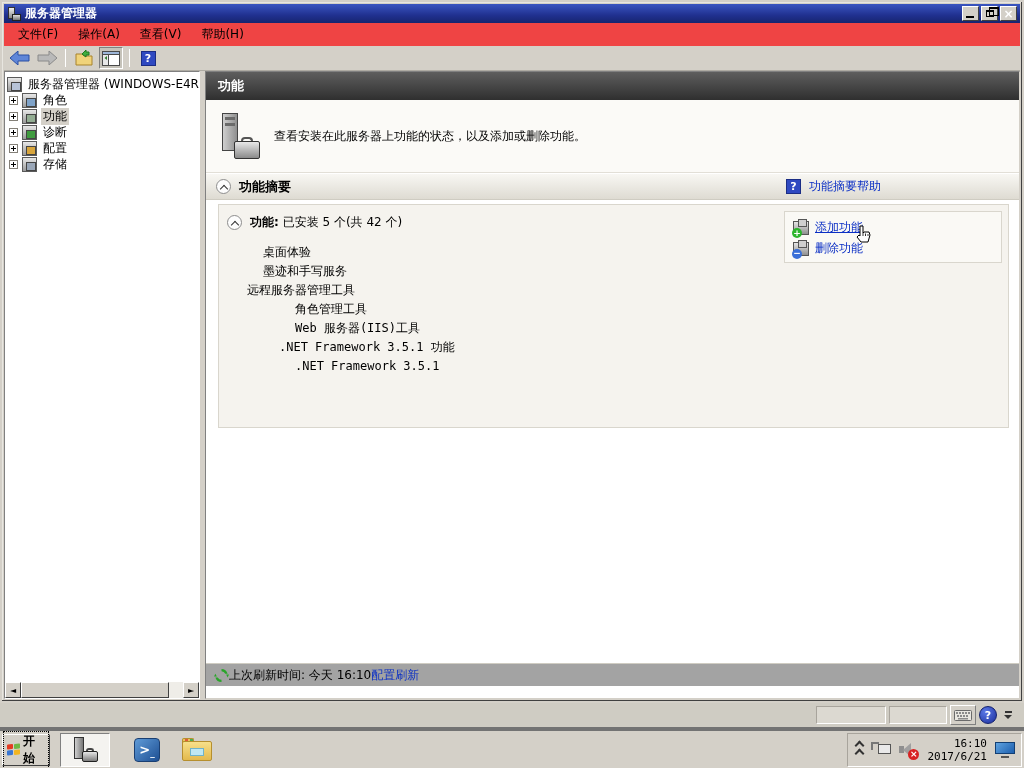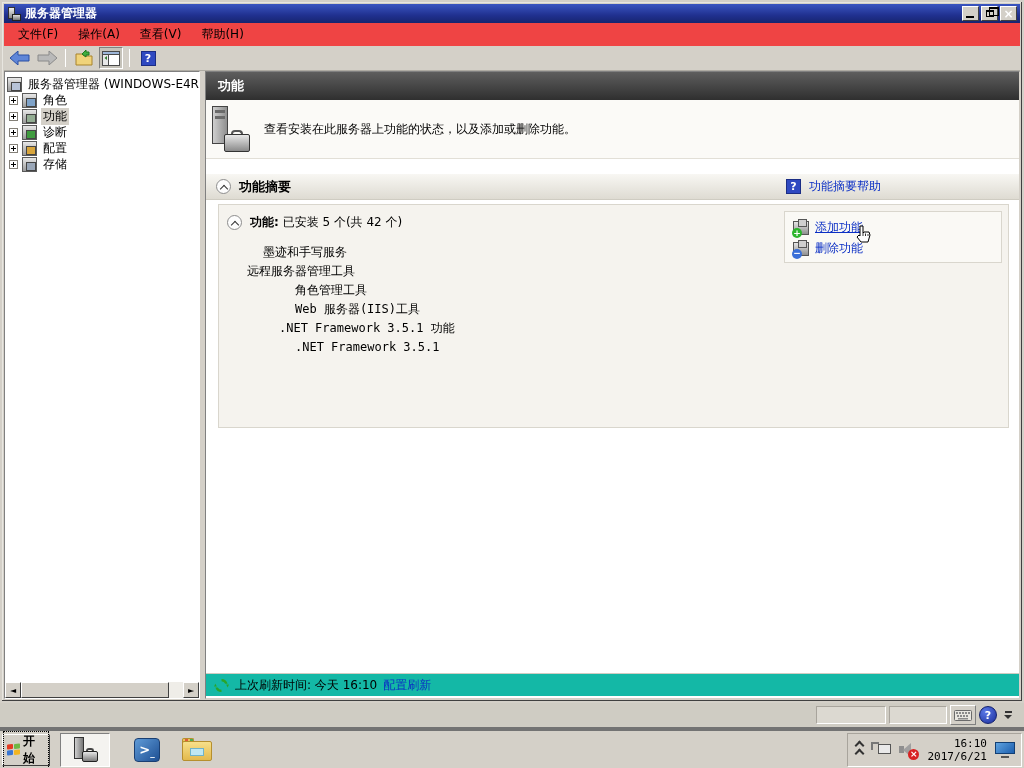--- a/index.html
+++ b/index.html
@@ -74,22 +74,22 @@
   .hscroll { position:absolute; left:0; right:0; bottom:0; height:16px; background:#efede8; display:flex; }
   .sbtn { width:16px; height:16px; background:#d4d0c8; border:1px solid; border-color:#fff #404040 #404040 #fff;
     display:flex; align-items:center; justify-content:center; font-size:8px; }
   .sthumb { width:148px; height:16px; background:#d4d0c8; border:1px solid; border-color:#fff #404040 #404040 #fff; }
   .strack { flex:1; }
 
   
   .panel-header { position:absolute; left:0; top:0; right:0; height:28px;
     background:linear-gradient(180deg,#5e5e5e,#2f2f2f); color:#fff; font-weight:bold;
     display:flex; align-items:center; padding-left:12px; font-size:13px; }
-  .desc { position:absolute; left:0; top:28px; right:0; height:59px; background:#fbfaf7;
-    display:flex; align-items:center; gap:14px; padding-left:4px; border-bottom:1px solid #e2dfd7; }
+  .desc { position:absolute; left:0; top:28px; right:0; height:73px; background:#fbfaf7;
+    display:flex; align-items:center; gap:14px; padding-left:14px; border-bottom:1px solid #e2dfd7; }
   .bigicon { width:40px; height:46px; position:relative; }
   .bigicon .tower { position:absolute; left:2px; top:0; width:16px; height:38px;
     background:linear-gradient(90deg,#cfcfcf,#8f8f8f); border:1px solid #444; }
   .bigicon .tower i { display:block; margin:3px 2px 0 2px; height:3px; background:#6a6a6a; }
   .bigicon .case { position:absolute; right:0; bottom:0; width:26px; height:18px;
     background:linear-gradient(#e8e8e8,#8a8a8a); border:1px solid #333; border-radius:2px; }
   .bigicon .handle { position:absolute; right:7px; bottom:16px; width:12px; height:6px;
     border:2px solid #555; border-bottom:none; border-radius:4px 4px 0 0; }
 
   .summarybar { position:absolute; left:0; top:101px; right:0; height:27px;
@@ -116,22 +116,22 @@
   .aico { width:16px; height:14px; position:relative;
     background:linear-gradient(#e6e6e6,#8f8f8f); border:1px solid #555; flex:0 0 auto; }
   .aico:before { content:''; position:absolute; right:1px; top:-3px; width:7px; height:6px;
     background:#cfcfcf; border:1px solid #555; }
   .aico.add:after { content:'+'; position:absolute; left:-2px; bottom:-4px; width:10px; height:10px;
     background:#2db52d; color:#fff; border-radius:50%; font-size:9px; line-height:10px; text-align:center; font-weight:bold;}
   .aico.remove:after { content:'−'; position:absolute; left:-2px; bottom:-4px; width:10px; height:10px;
     background:#3a6fd8; color:#fff; border-radius:50%; font-size:9px; line-height:9px; text-align:center; font-weight:bold;}
   .underline { text-decoration:underline; }
 
-  .statusbar { position:absolute; left:0; right:0; bottom:2px; height:23px; background:#14b8a6;
-    border-top:1px solid #cfccc2; display:flex; align-items:center; gap:6px; padding-left:8px; }
+  .statusbar { position:absolute; left:0; right:0; bottom:12px; height:23px; background:#a3a3a3;
+    border-top:1px solid #cfccc2; display:flex; align-items:center; gap:0; padding-left:8px; }
 
   
   .langbar { position:absolute; right:8px; top:705px; height:20px; display:flex; align-items:center; gap:3px; }
   .lwell { height:18px; background:#dcd9d1; border:1px solid; border-color:#a8a49c #fff #fff #a8a49c; }
   .lbtn { width:26px; height:20px; background:#d4d0c8; border:1px solid; border-color:#fff #808080 #808080 #fff;
     display:flex; align-items:center; justify-content:center; }
   .lmarks { width:16px; height:20px; display:flex; flex-direction:column; align-items:center; justify-content:center; gap:2px; }
   .lmarks .dash { width:7px; height:2px; background:#333; }
   .lmarks .tri { width:0; height:0; border-left:4px solid transparent; border-right:4px solid transparent; border-top:4px solid #333; }
   .helpround { width:18px; height:18px; border-radius:50%; background:radial-gradient(circle at 35% 30%,#5b79e8,#1c2f9c);
@@ -330,20 +330,21 @@
 
       <div class="content">
         <div class="feature-box">
           <div class="fb-head">
             <span class="chev"></span>
             <span>
               <b>功能:</b><span> 已安装 5 个(共 42 个)</span>
             </span>
           </div>
           <div class="feature-list" id="feature-list">
+              <div class="feature-line" style="padding-left: 44px;">桌面体验</div>
               <div class="feature-line" style="padding-left: 44px;">墨迹和手写服务</div>
               <div class="feature-line" style="padding-left: 28px;">远程服务器管理工具</div>
               <div class="feature-line" style="padding-left: 76px;">角色管理工具</div>
               <div class="feature-line" style="padding-left: 76px;">Web 服务器(IIS)工具</div>
               <div class="feature-line" style="padding-left: 60px;">.NET Framework 3.5.1 功能</div>
               <div class="feature-line" style="padding-left: 76px;">.NET Framework 3.5.1</div>
             </div>
           <div class="action-box" id="action-box">
               <div class="action-row">
                 <span class="aico add"></span>

